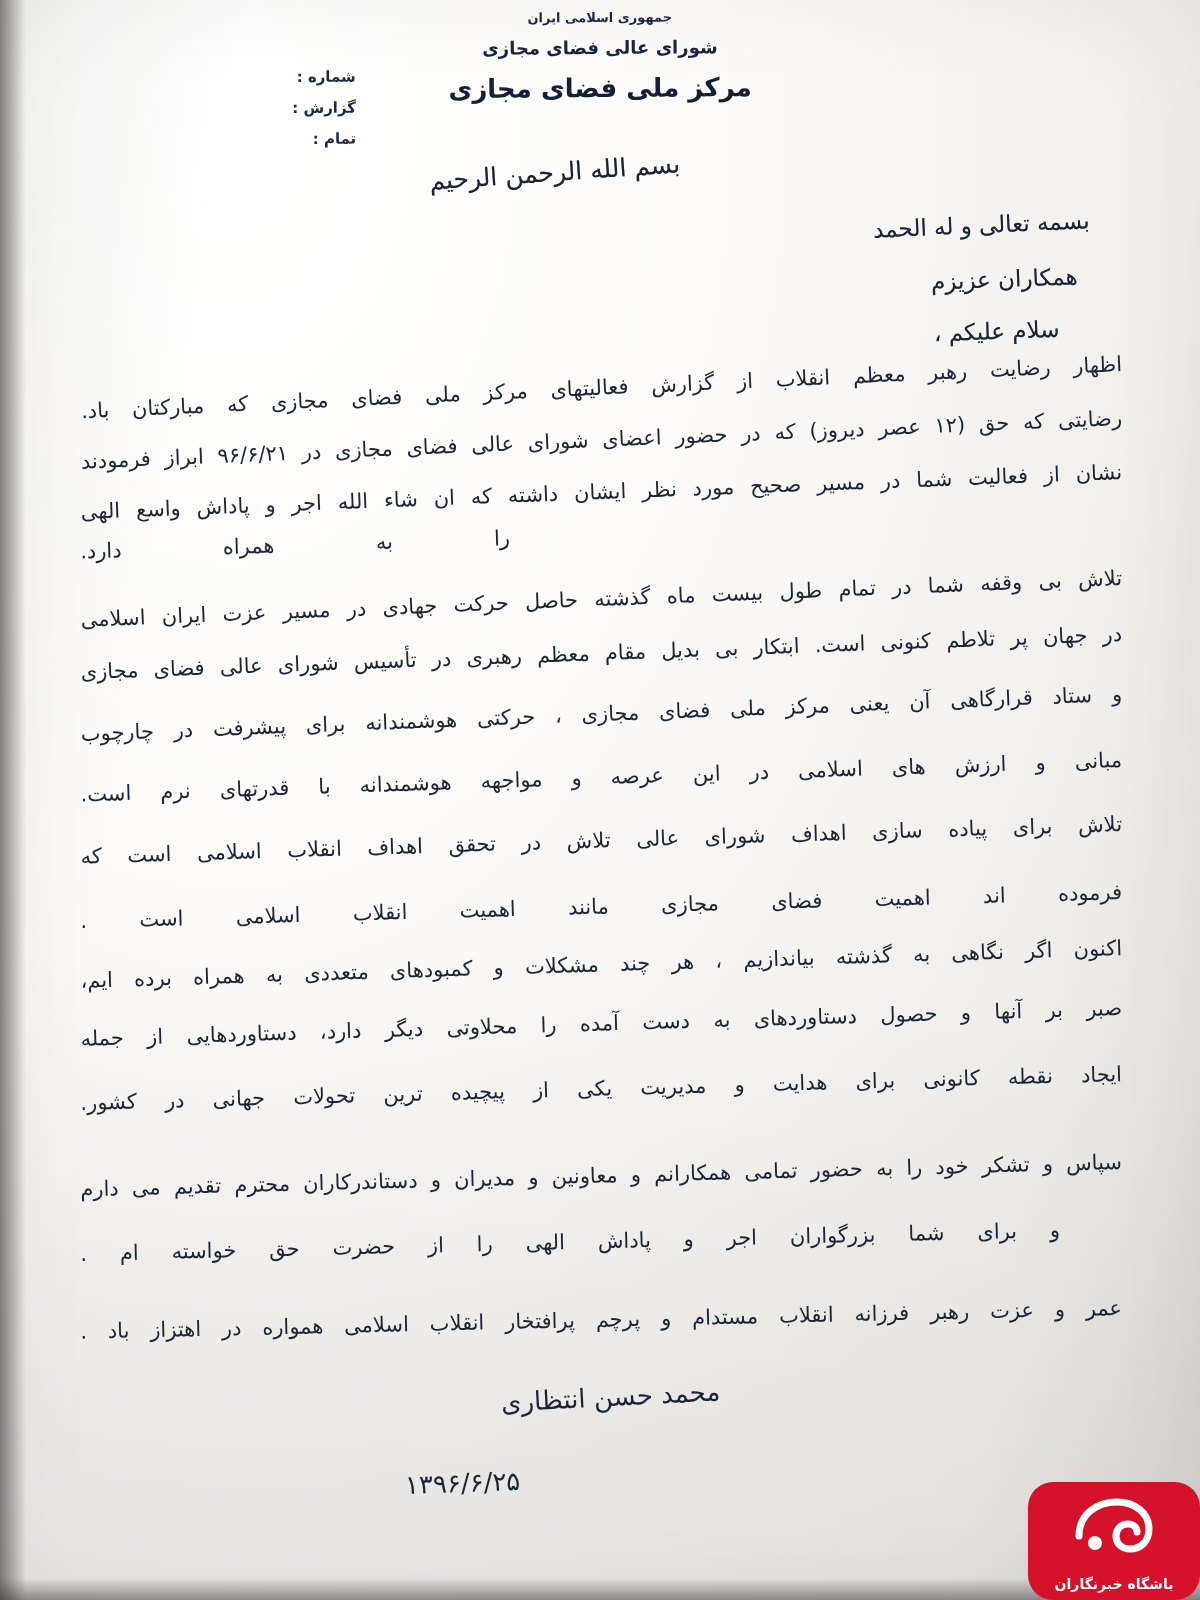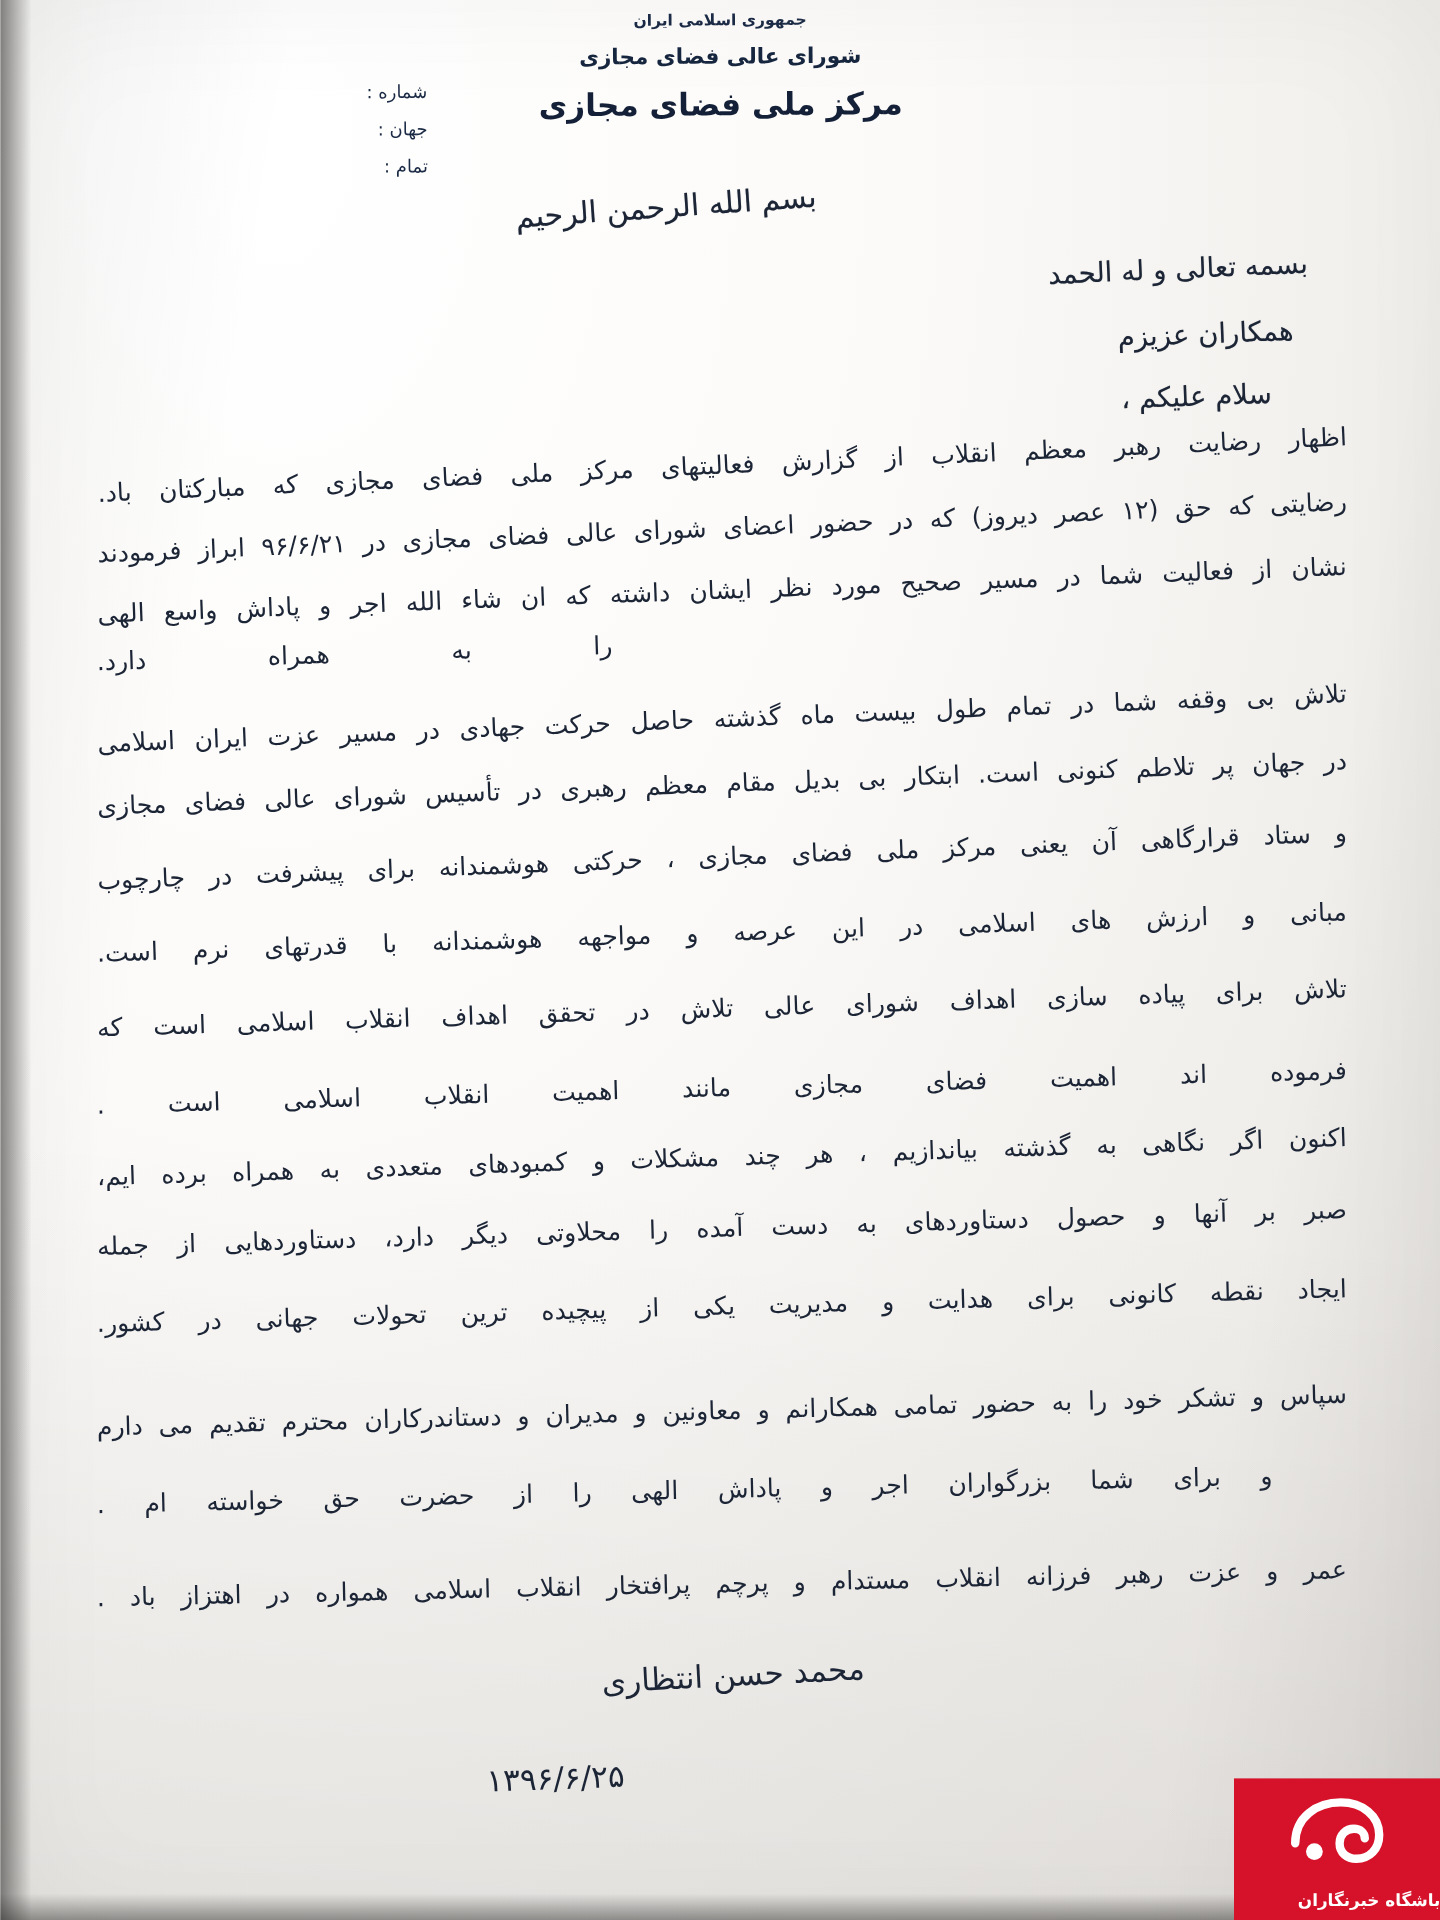--- a/index.html
+++ b/index.html
@@ -91,21 +91,21 @@
     position: absolute;
     top: 62px;
     left: 236px;
     width: 120px;
     text-align: right;
     color: #1b2a45;
     font-size: 15px;
     line-height: 2.05;
     transform: rotate(-0.4deg);
   }
-  .meta div { white-space: nowrap; }
+  .meta div { white-space: nowrap; font-weight: bold; }
 
   
   .hand {
     position: absolute;
     inset: 0;
     color: #1a2233;
     font-family: "DejaVu Sans", sans-serif;
     direction: rtl;
     pointer-events: none;
   }
@@ -149,23 +149,25 @@
   
   .logo-badge {
     position: absolute;
     right: 0;
     bottom: 0;
     width: 172px;
     height: 118px;
     background: #d6112a;
     display: flex;
     flex-direction: column;
+    align-items: center;
     justify-content: flex-end;
     padding-bottom: 8px;
     box-sizing: border-box;
+    border-radius: 25px;
   }
   .logo-mark {
     flex: 1;
     display: flex;
     align-items: center;
     justify-content: center;
     width: 100%;
   }
   .logo-mark svg { display: block; }
   .logo-caption {
@@ -182,21 +184,21 @@
   <div class="sheet"></div>
 
   <div class="letterhead">
     <div class="lh-line1">جمهوری اسلامی ایران</div>
     <div class="lh-line2">شورای عالی فضای مجازی</div>
     <div class="lh-line3">مرکز ملی فضای مجازی</div>
   </div>
 
   <div class="meta">
     <div>شماره :</div>
-    <div>جهان :</div>
+    <div>گزارش :</div>
     <div>تمام :</div>
   </div>
 
   <div class="hand">
 
     <div class="hw basmala">بسم الله الرحمن الرحیم</div>
 
     <div class="hw salutation" style="top:212px; right:110px; transform:rotate(-2.5deg);">بسمه تعالی و له الحمد</div>
     <div class="hw salutation" style="top:266px; right:122px; transform:rotate(-2.2deg);">همکاران عزیزم</div>
     <div class="hw salutation" style="top:318px; right:140px; transform:rotate(-2deg);">سلام علیکم ،</div>

